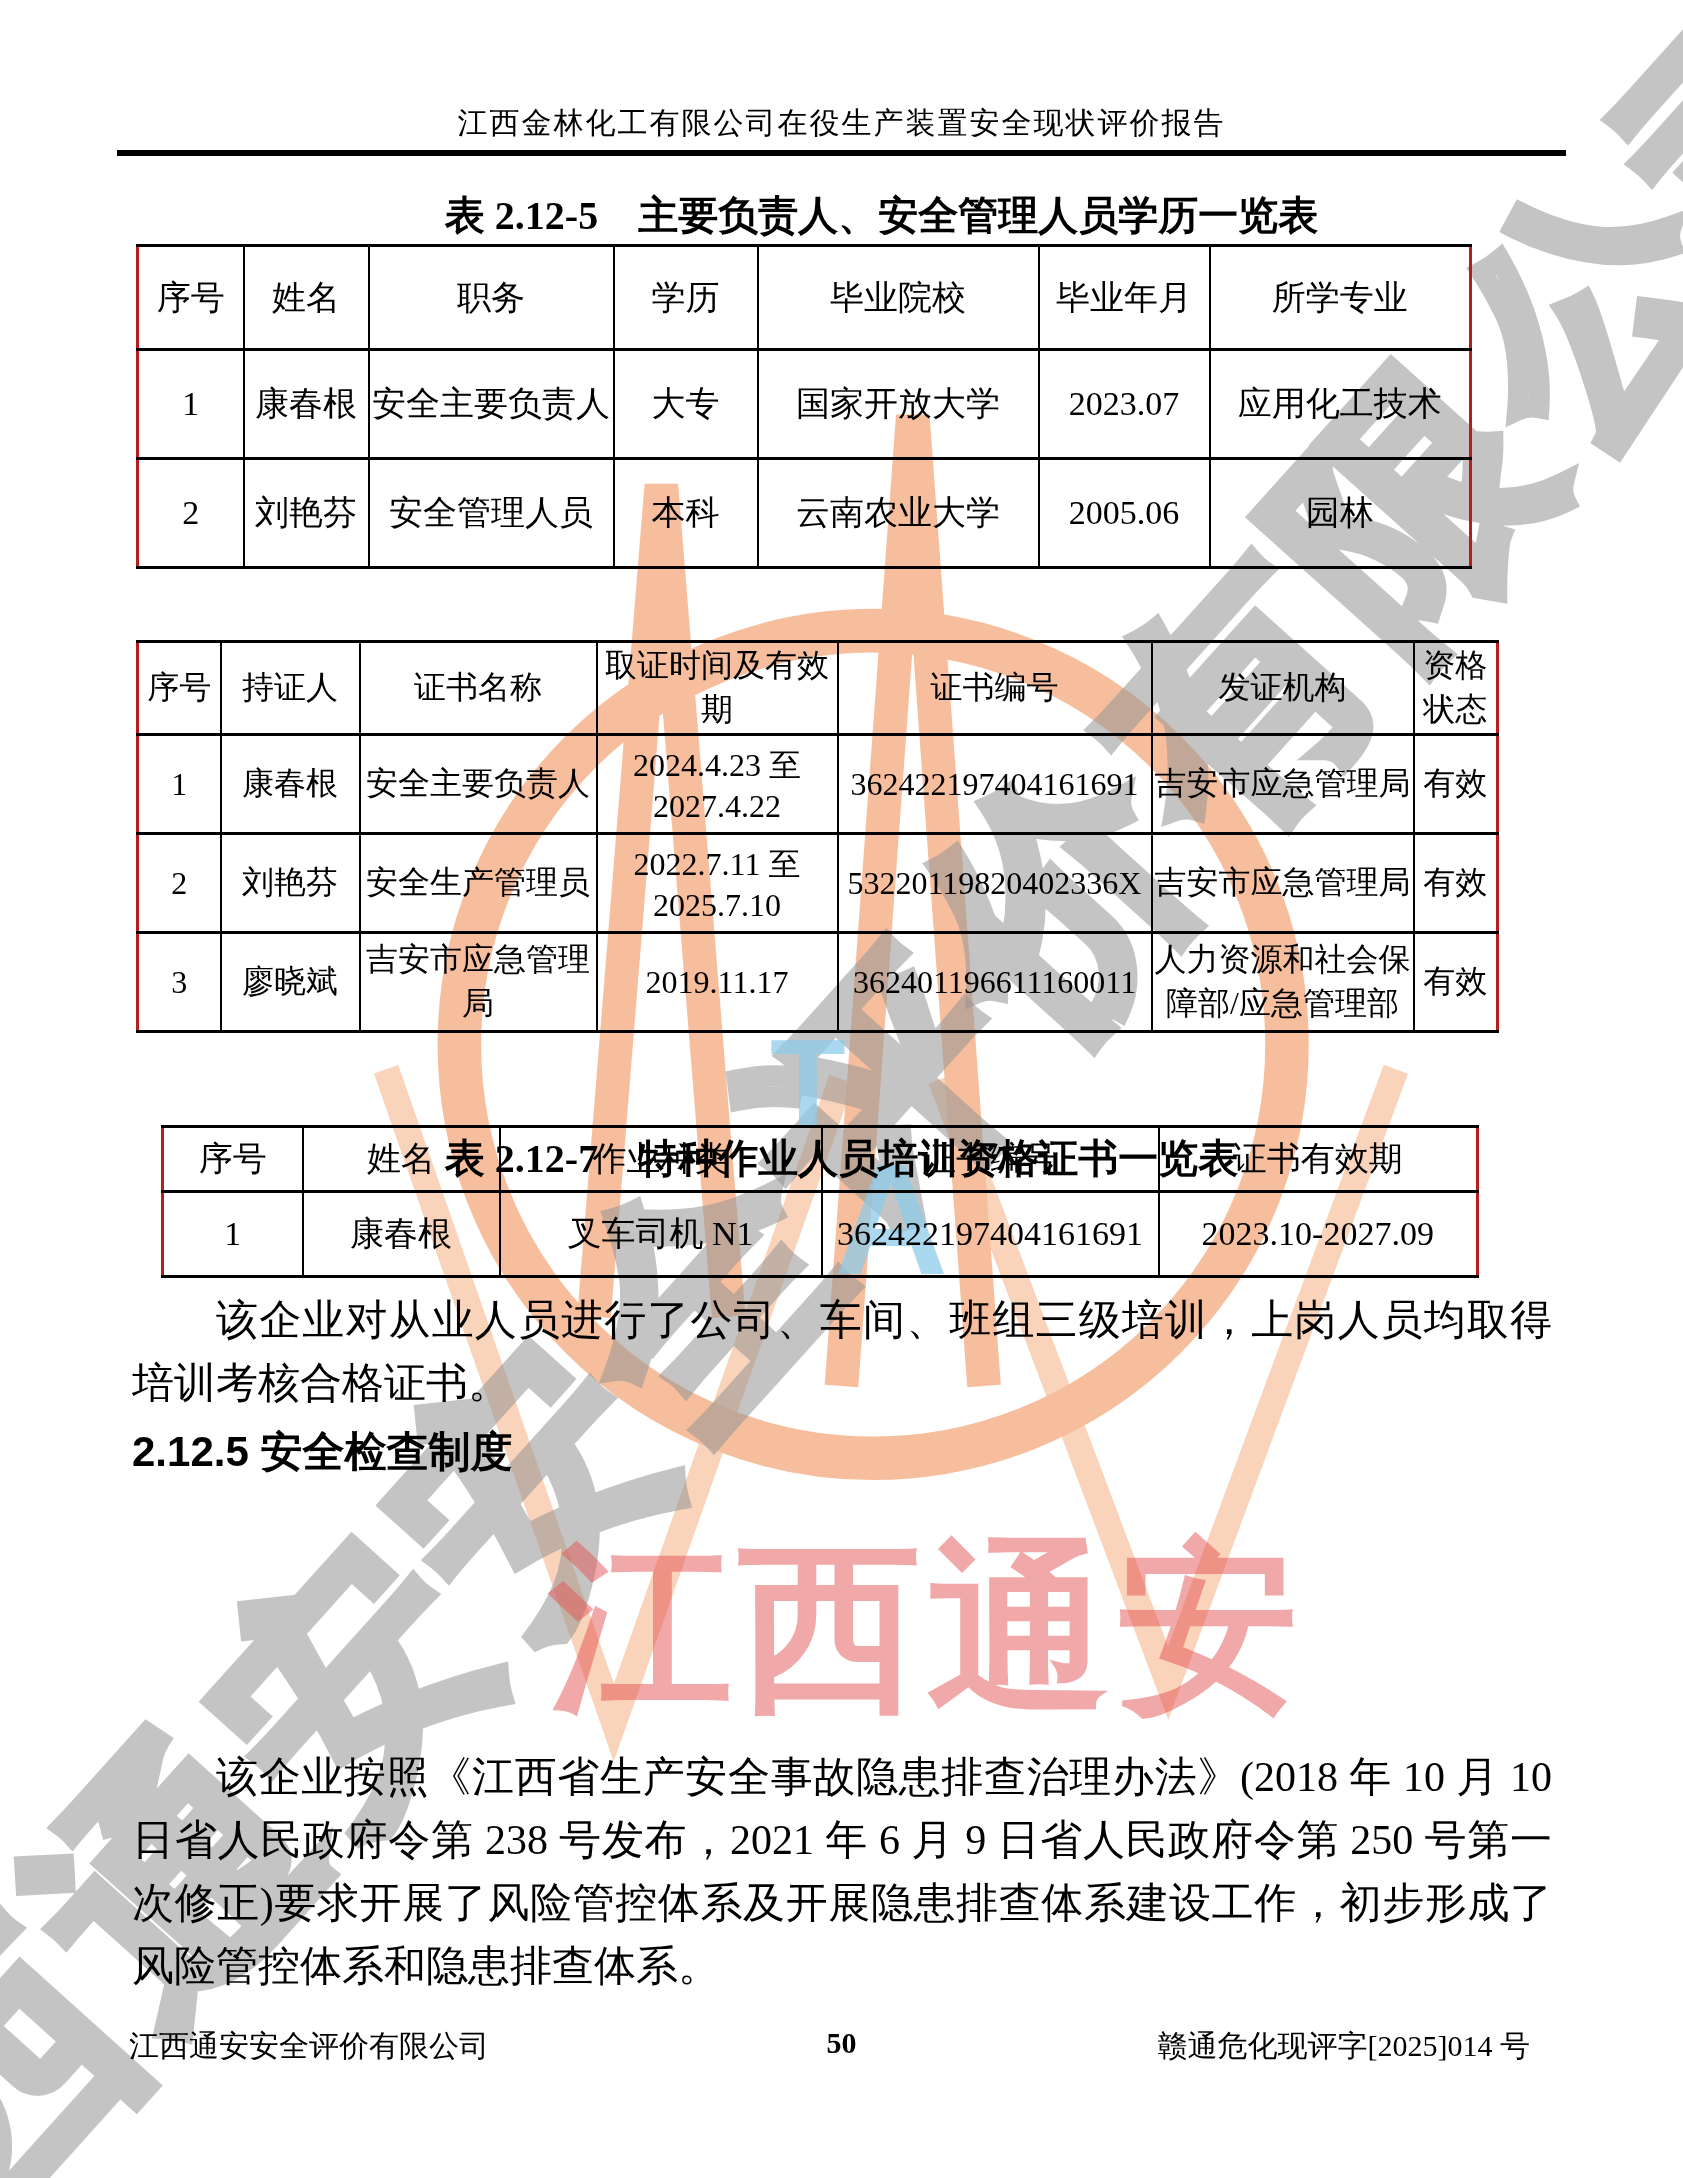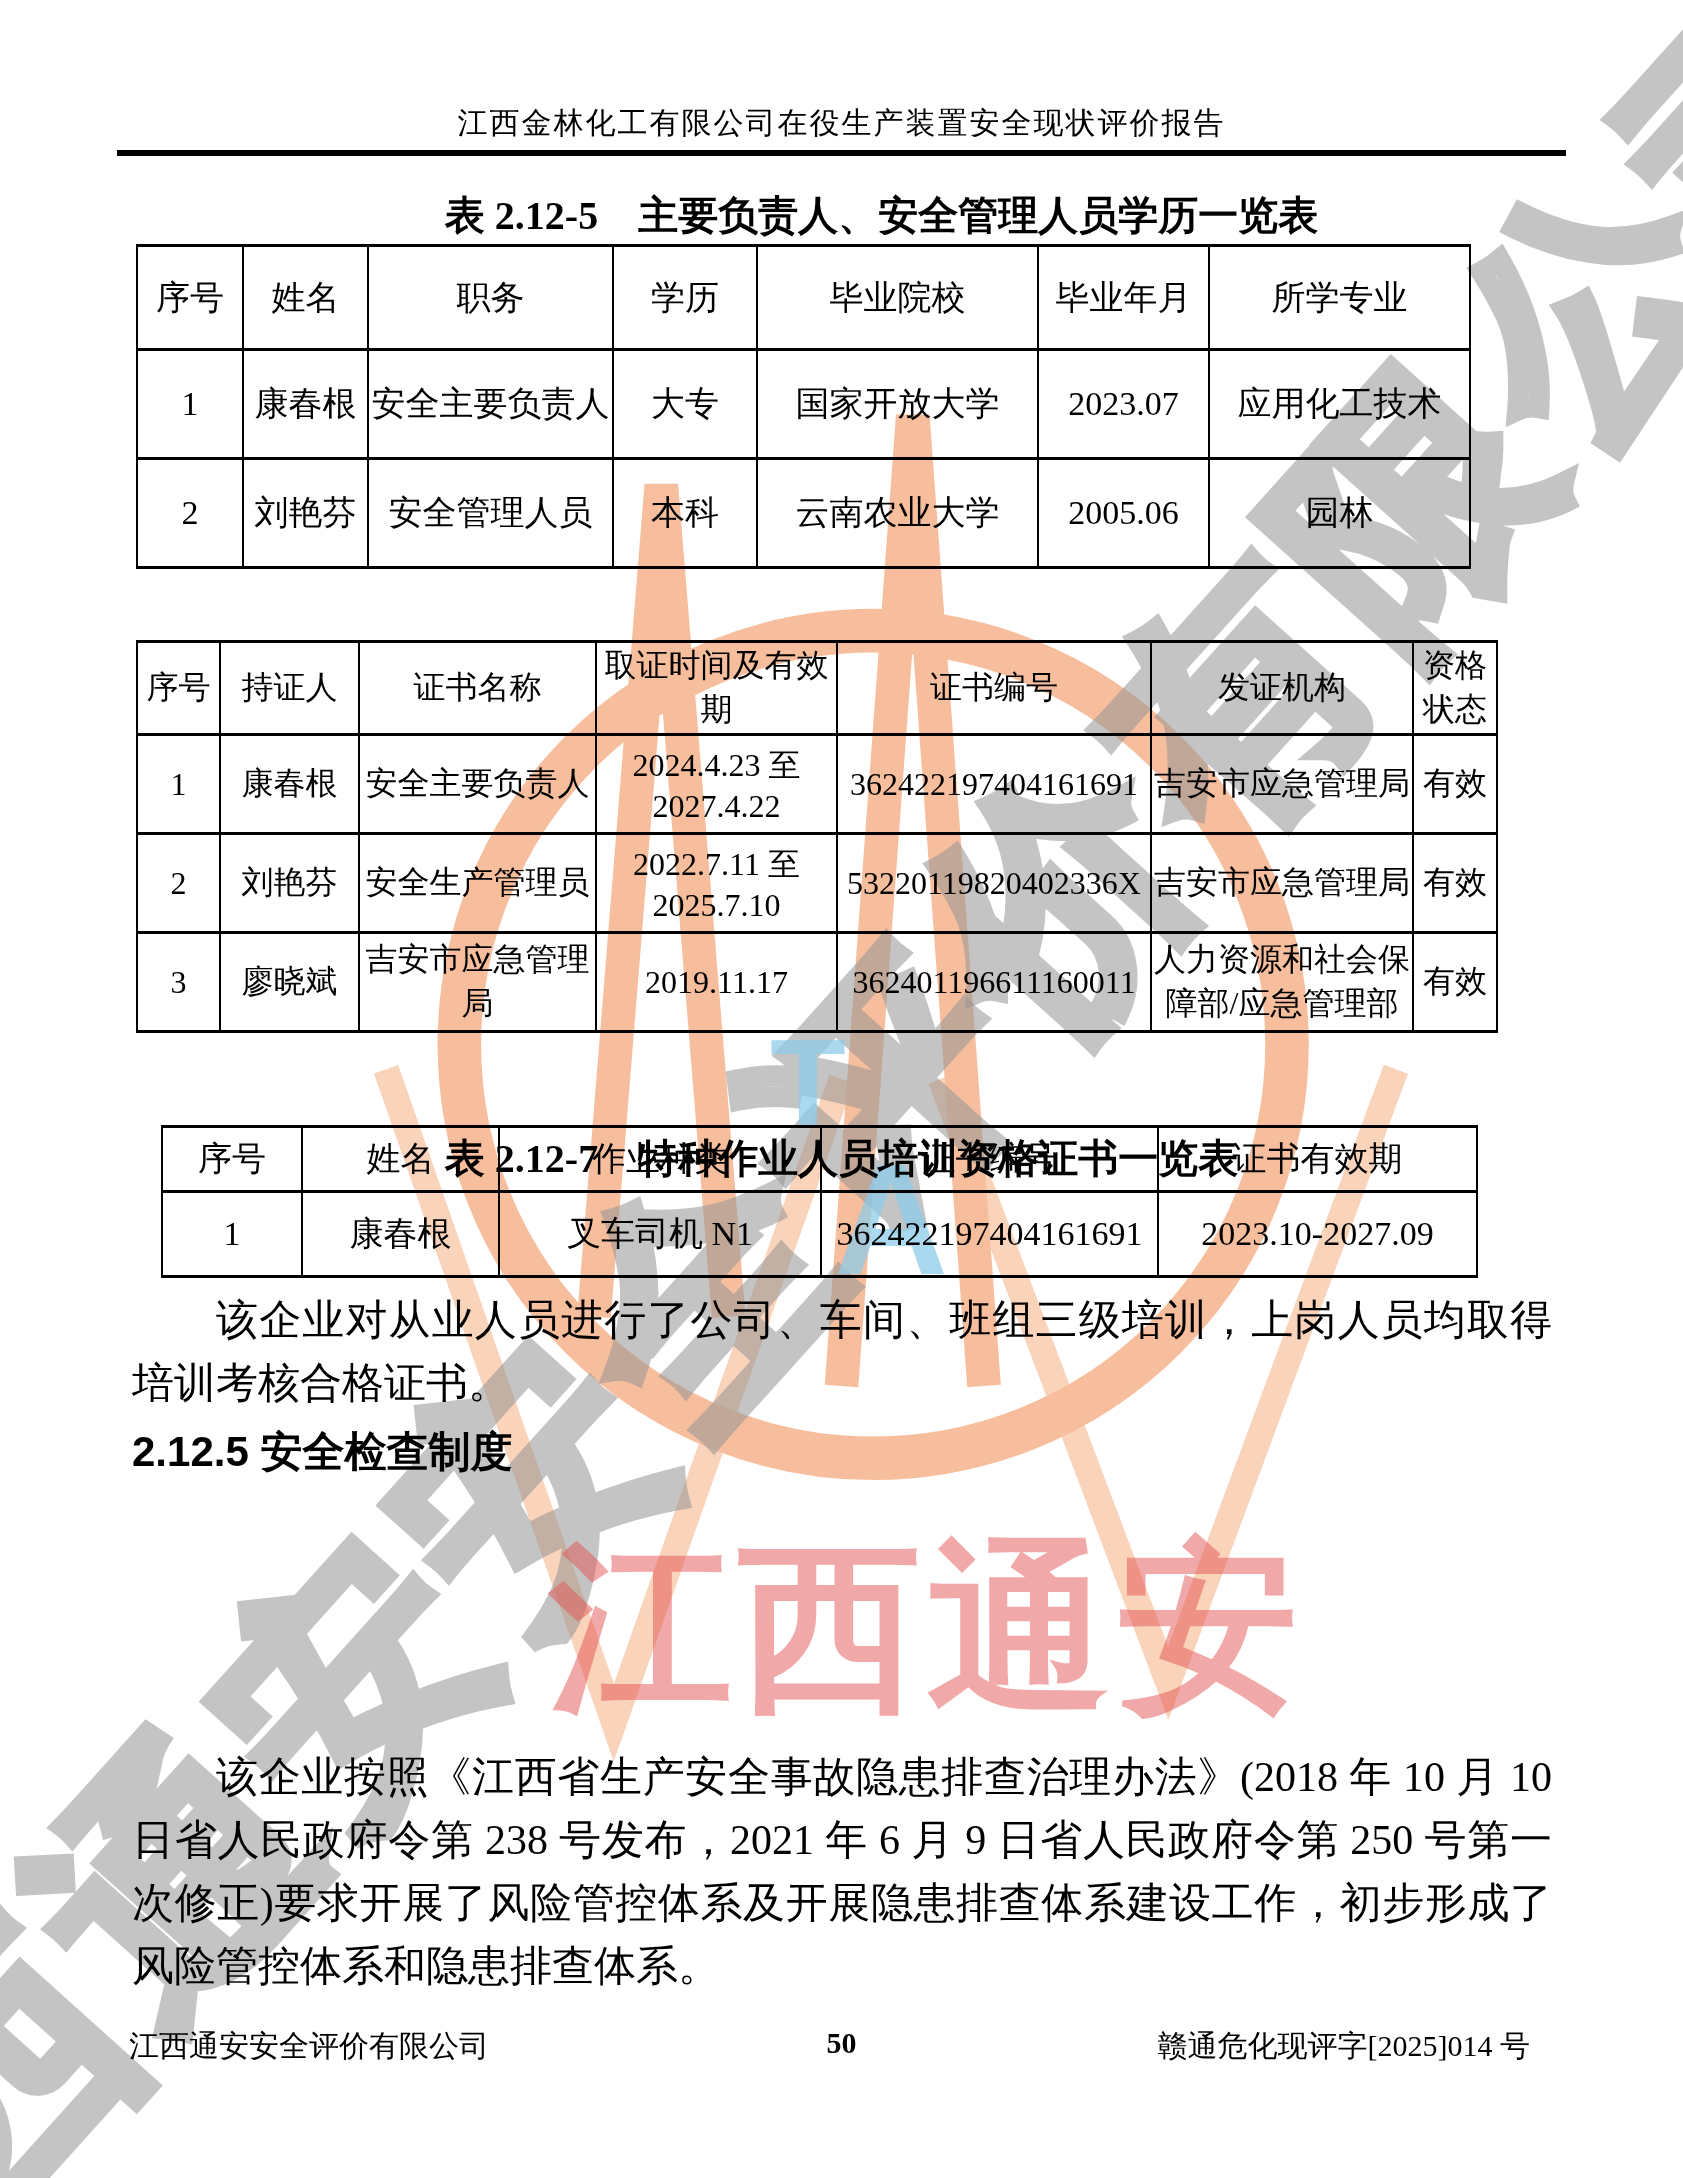--- a/index.html
+++ b/index.html
@@ -41,21 +41,21 @@
   .header-rule{position:absolute;left:117px;top:150px;width:1449px;height:6px;background:#000;}
 
   .tbl-title{
     position:absolute;left:0;width:1683px;text-align:center;
     font-size:40px;font-weight:bold;white-space:pre;
   }
   #t5-title{top:188px;padding-left:40px;}
   #t6-title{top:588px;}
   #t7-title{top:1131px;}
 
-  table.doc-table{border-collapse:collapse;table-layout:fixed;background:transparent;border:1px solid #b91c1c;}
+  table.doc-table{border-collapse:collapse;table-layout:fixed;background:transparent;border:3px solid #b91c1c;}
   .doc-table th,.doc-table td{
     border:2px solid #000;border-top-width:3px;border-bottom-width:3px;
     text-align:center;vertical-align:middle;font-weight:normal;
     white-space:pre-line;padding:0 2px;overflow:hidden;
   }
   .t5{left:136px;top:244px;width:1333px;font-size:34px;}
   .t5 tr:nth-child(1){height:104px;}
   .t5 tr:nth-child(2){height:109px;}
   .t5 tr:nth-child(3){height:109px;}
   .t6{left:136px;top:640px;width:1359px;font-size:32px;}

